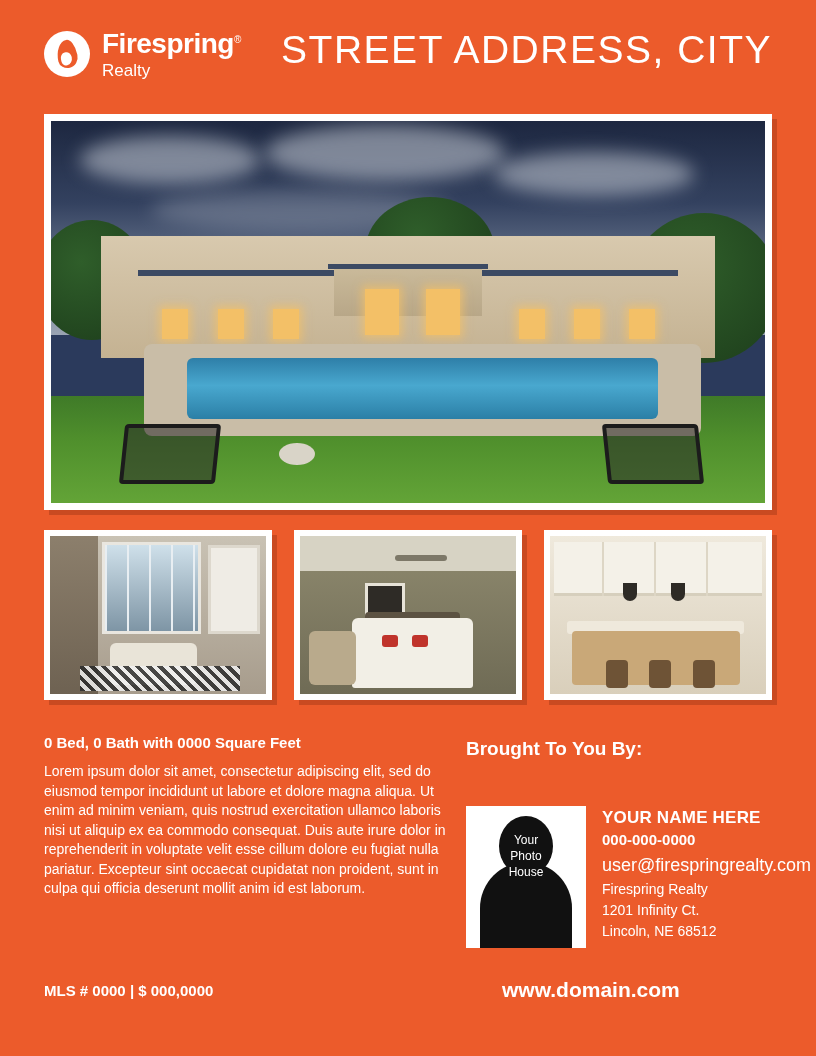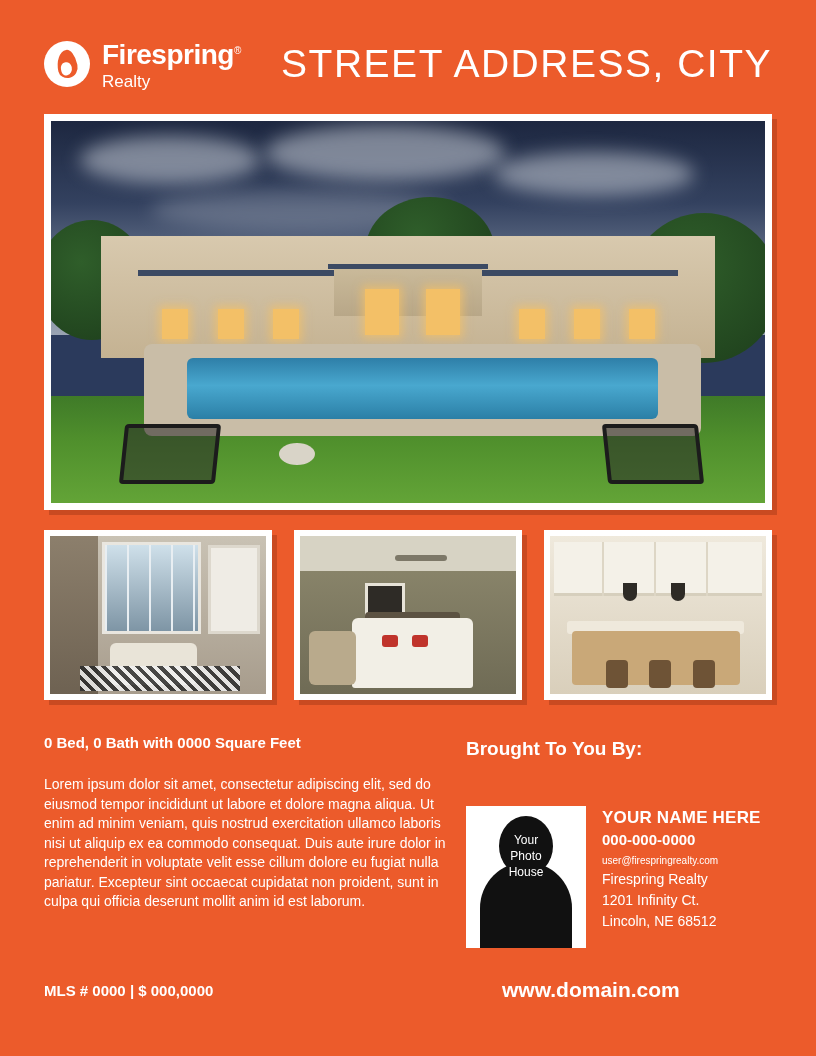--- a/index.html
+++ b/index.html
@@ -18,21 +18,21 @@
   }
 
   
   .header {
     position: absolute;
     left: 44px;
     top: 28px;
     right: 44px;
     height: 72px;
     display: flex;
-    align-items: center;
+    align-items: flex-start;
     justify-content: space-between;
   }
   .brand {
     display: flex;
     align-items: center;
     gap: 12px;
   }
   .brand-mark {
     width: 46px;
     height: 46px;
@@ -243,21 +243,21 @@
     position: absolute;
     left: 44px;
     top: 734px;
     width: 402px;
     color: #ffffff;
   }
   .listing-head {
     font-size: 15px;
     font-weight: bold;
     color: #ffffff;
-    margin-bottom: 24px;
+    margin-bottom: 11px;
   }
   .listing-body {
     font-size: 14px;
     line-height: 19.5px;
     color: #ffffff;
   }
   .mls {
     position: absolute;
     left: 44px;
     top: 982px;
@@ -333,21 +333,21 @@
     color: #ffffff;
     letter-spacing: 0.2px;
   }
   .agent-phone {
     font-size: 15px;
     font-weight: bold;
     color: #ffffff;
     margin-top: 3px;
   }
   .agent-email {
-    font-size: 10px;
+    font-size: 18px;
     color: #ffffff;
     margin-top: 7px;
   }
   .agent-line {
     font-size: 14px;
     color: #ffffff;
     margin-top: 5px;
   }
   .domain {
     position: absolute;

